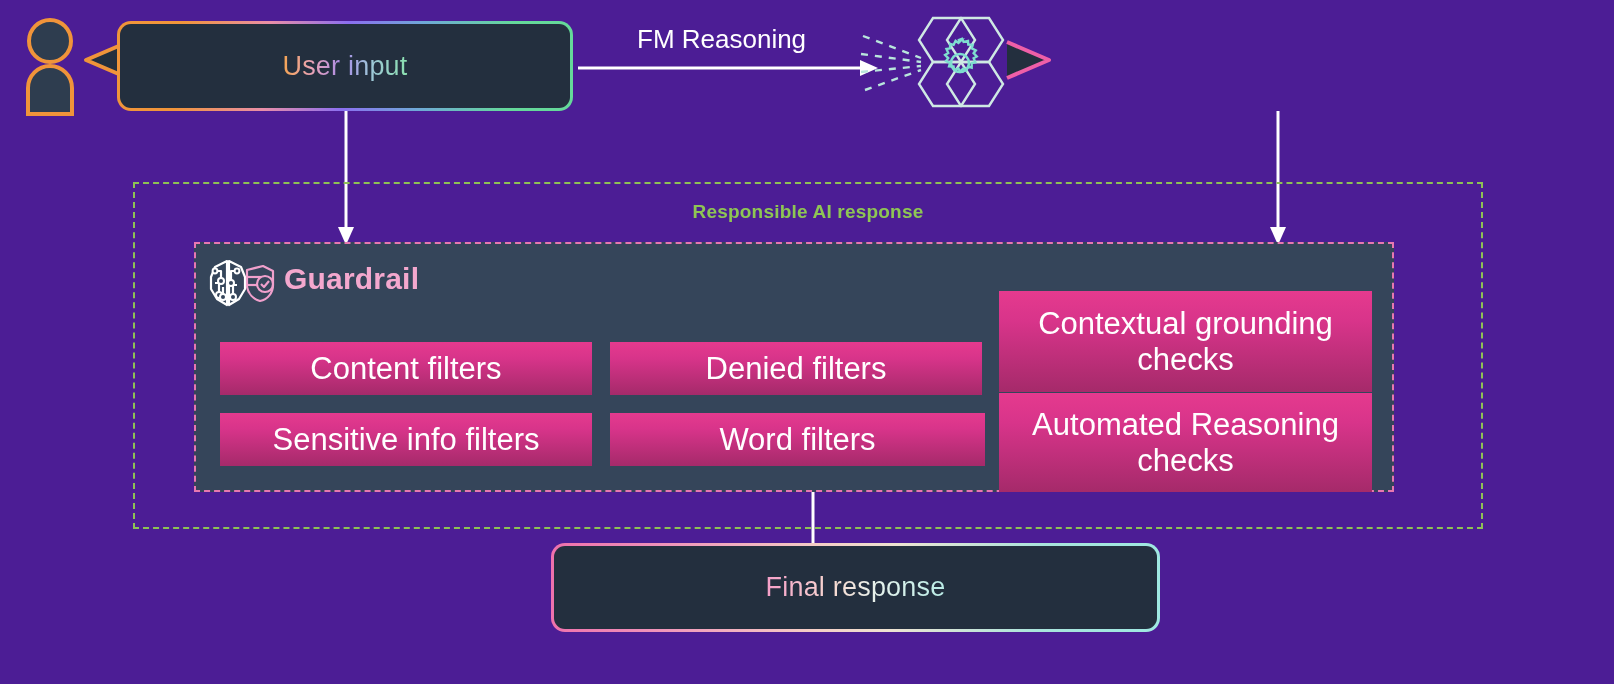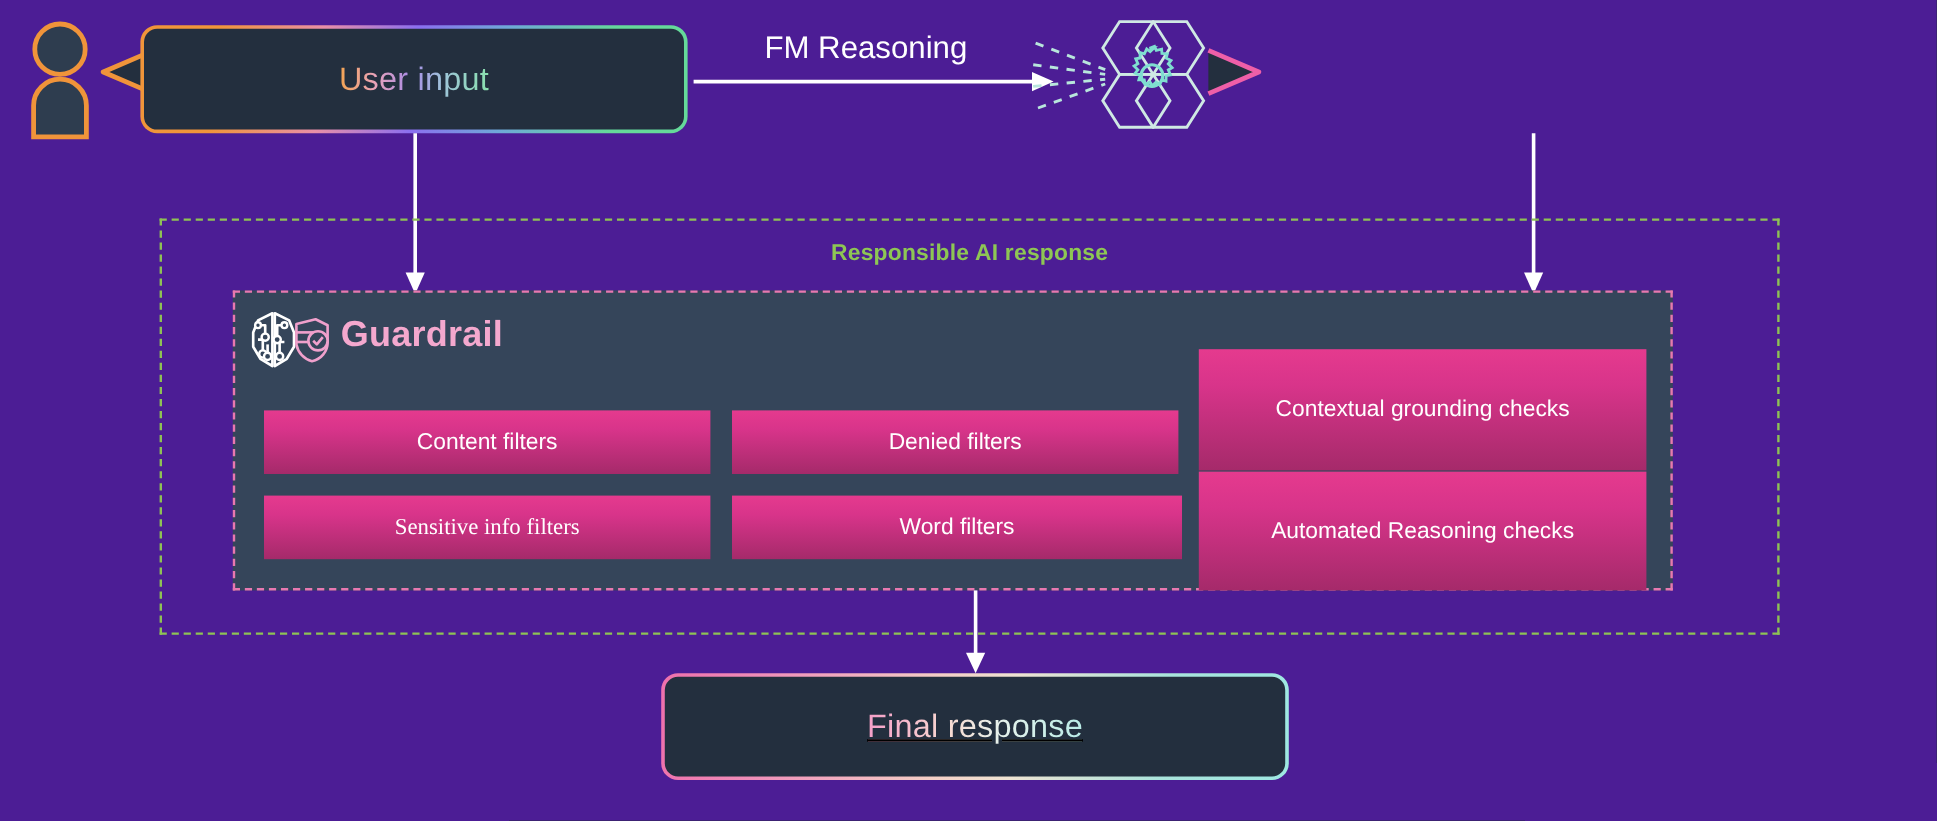--- a/index.html
+++ b/index.html
@@ -51,23 +51,22 @@
     background-image: linear-gradient(90deg,#f3a44f 0%, #e9a3b8 24%, #a98ce8 48%, #9ec6d8 70%, #8ae0ae 100%);
   }
   #fm-output-box {
     left: 1046px; top: 21px; width: 454px; height: 90px;
     background: linear-gradient(95deg,#ef5fa8 0%, #f07ab3 14%, #f3c6c0 42%, #f0e0cf 54%, #a9e4dc 76%, #9fe6e0 100%);
   }
   #fm-output-label {
     background-image: linear-gradient(90deg,#f59fc8 0%, #f6d7d0 40%, #e5f2ea 62%, #b6ece6 100%);
   }
   #final-response-box {
-    left: 551px; top: 561px; width: 523px; height: 89px;
+    left: 551px; top: 543px; width: 609px; height: 89px;
     background: linear-gradient(95deg,#ef70ac 0%, #f08fb9 16%, #f4cfc6 44%, #eee3d2 56%, #a9e4dc 80%, #9ee8e2 100%);
-    text-decoration: underline;
   }
   #final-response-label {
     background-image: linear-gradient(90deg,#f59fc8 0%, #f7dad1 38%, #e6f2ec 62%, #b9ece6 100%);
   }
 
   
   .tail { position: absolute; pointer-events: none; }
 
   
   #rai-region {
@@ -102,28 +101,28 @@
 
   
   .tile {
     position: absolute;
     background: linear-gradient(180deg,#e53a8e 0%, #d8348a 30%, #a52a6a 100%);
     color: #ffffff;
     display: flex;
     align-items: center;
     justify-content: center;
     text-align: center;
-    font-size: 19px;
+    font-size: 31px;
     line-height: 1.15;
     box-sizing: border-box;
     padding: 4px 10px;
   }
   #tile-content-filters   { left: 220px; top: 342px; width: 372px; height: 53px; }
   #tile-denied-topics     { left: 610px; top: 342px; width: 372px; height: 53px; }
-  #tile-sensitive-filters { left: 220px; top: 413px; width: 372px; height: 53px; font-family: Liberation Serif, serif; }
+  #tile-sensitive-filters { left: 220px; top: 413px; width: 372px; height: 53px; }
   #tile-word-filters      { left: 610px; top: 413px; width: 375px; height: 53px; }
   #tile-contextual-grounding { left: 999px; top: 291px; width: 373px; height: 101px; }
   #tile-automated-reasoning  { left: 999px; top: 393px; width: 373px; height: 99px; }
 
   
   #fm-inference-label {
     position: absolute;
     left: 637px; top: 24px;
     color: #ffffff;
     font-size: 26px;

